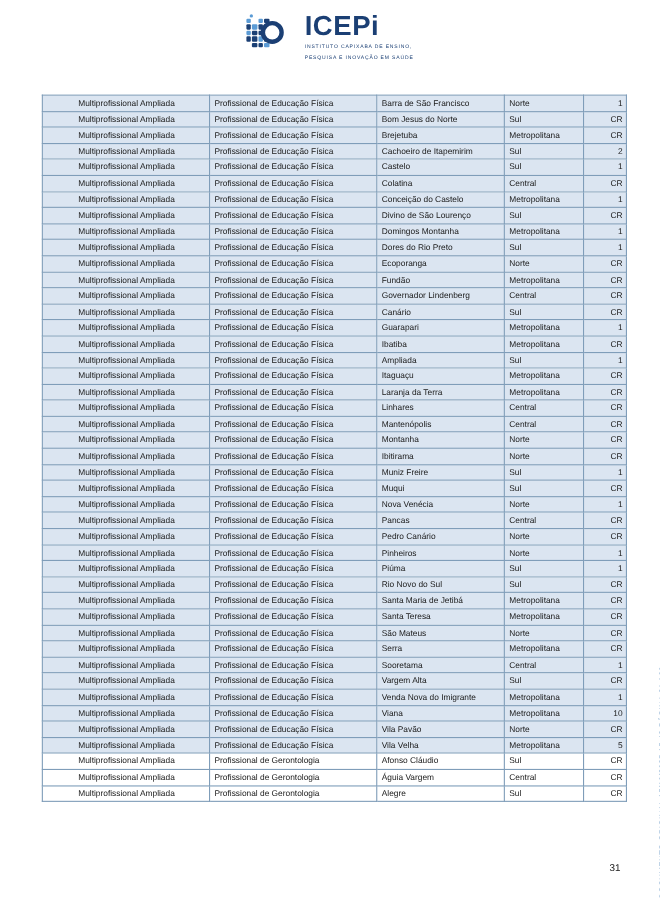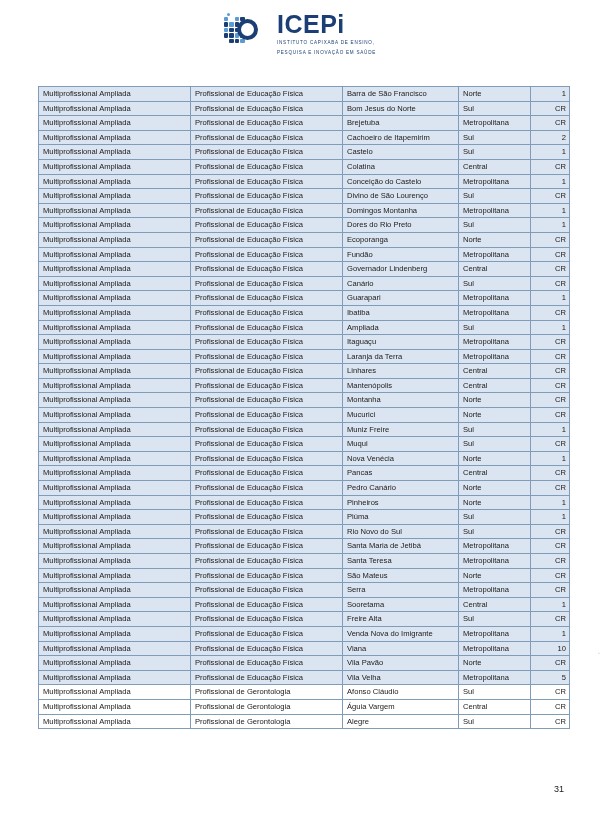--- a/index.html
+++ b/index.html
@@ -123,21 +123,21 @@
     padding: 3px 3px 3px 4px;
     color: #1a1a1a;
     height: 14.5px;
     box-sizing: border-box;
     overflow: hidden;
     white-space: nowrap;
     font-family: "Liberation Sans", sans-serif;
   }
   table.data tr.shaded td { background: #dbe5f1; }
   table.data tr.plain td { background: #ffffff; }
-  td.c-prog { width: 152px; }
+  td.c-prog { width: 152px; text-align: center; }
   td.c-cat  { width: 152px; }
   td.c-mun  { width: 116px; }
   td.c-reg  { width: 72px; }
   td.c-qtd  { width: 39px; text-align: right; padding-right: 5px; }
 
   
   .side-stamp {
     position: absolute;
     right: 2px;
     top: 300px;
@@ -360,21 +360,21 @@
           <tr class="shaded">
             <td class="c-prog">Multiprofissional Ampliada</td>
             <td class="c-cat">Profissional de Educação Física</td>
             <td class="c-mun">Montanha</td>
             <td class="c-reg">Norte</td>
             <td class="c-qtd">CR</td>
           </tr>
           <tr class="shaded">
             <td class="c-prog">Multiprofissional Ampliada</td>
             <td class="c-cat">Profissional de Educação Física</td>
-            <td class="c-mun">Mucurici</td>
+            <td class="c-mun">Ibitirama</td>
             <td class="c-reg">Norte</td>
             <td class="c-qtd">CR</td>
           </tr>
           <tr class="shaded">
             <td class="c-prog">Multiprofissional Ampliada</td>
             <td class="c-cat">Profissional de Educação Física</td>
             <td class="c-mun">Muniz Freire</td>
             <td class="c-reg">Sul</td>
             <td class="c-qtd">1</td>
           </tr>
@@ -458,21 +458,21 @@
           <tr class="shaded">
             <td class="c-prog">Multiprofissional Ampliada</td>
             <td class="c-cat">Profissional de Educação Física</td>
             <td class="c-mun">Sooretama</td>
             <td class="c-reg">Central</td>
             <td class="c-qtd">1</td>
           </tr>
           <tr class="shaded">
             <td class="c-prog">Multiprofissional Ampliada</td>
             <td class="c-cat">Profissional de Educação Física</td>
-            <td class="c-mun">Freire Alta</td>
+            <td class="c-mun">Vargem Alta</td>
             <td class="c-reg">Sul</td>
             <td class="c-qtd">CR</td>
           </tr>
           <tr class="shaded">
             <td class="c-prog">Multiprofissional Ampliada</td>
             <td class="c-cat">Profissional de Educação Física</td>
             <td class="c-mun">Venda Nova do Imigrante</td>
             <td class="c-reg">Metropolitana</td>
             <td class="c-qtd">1</td>
           </tr>

